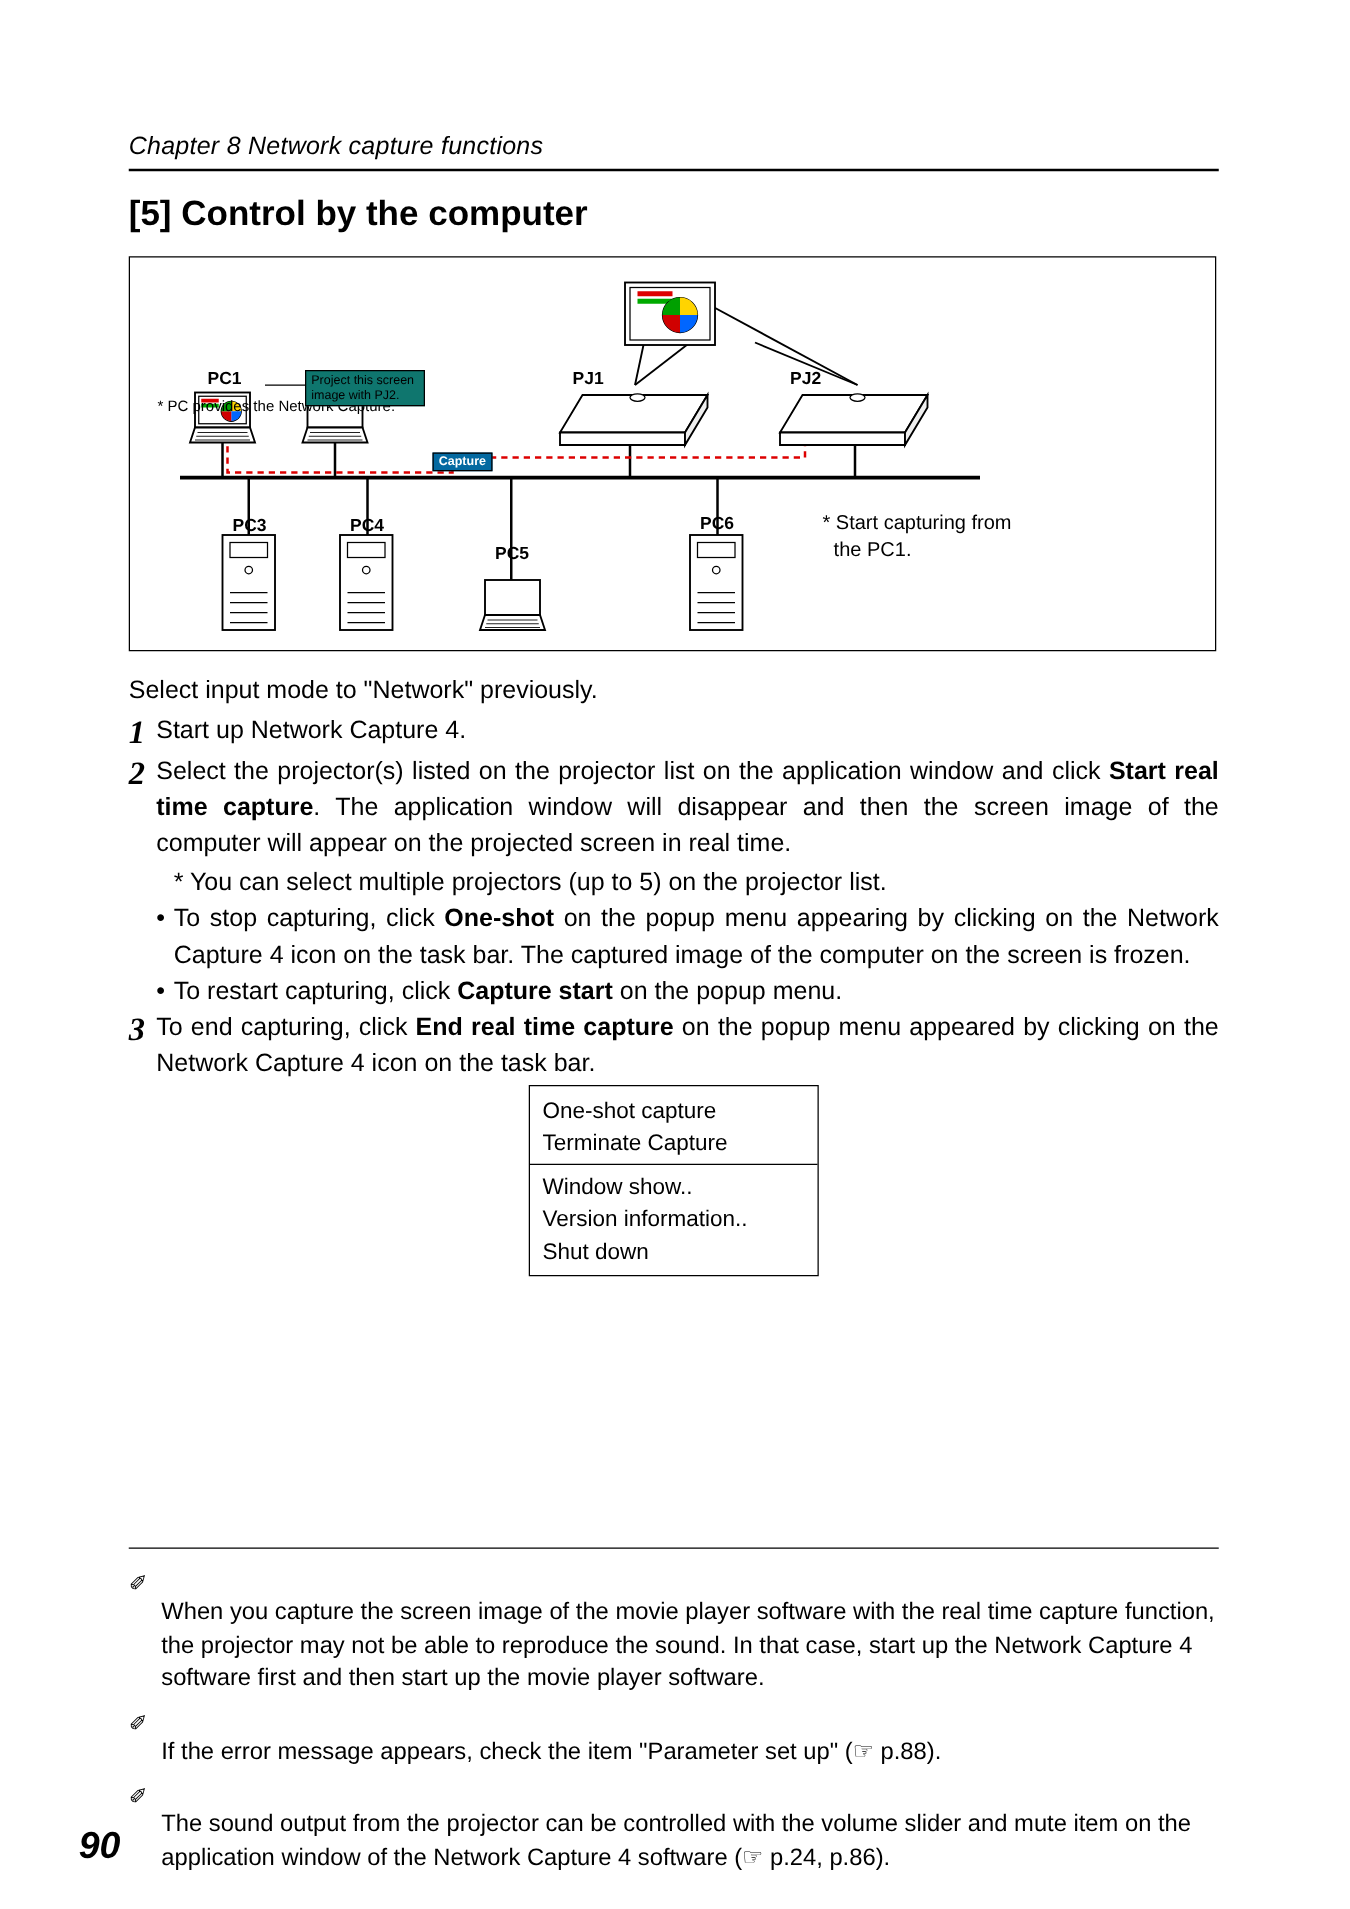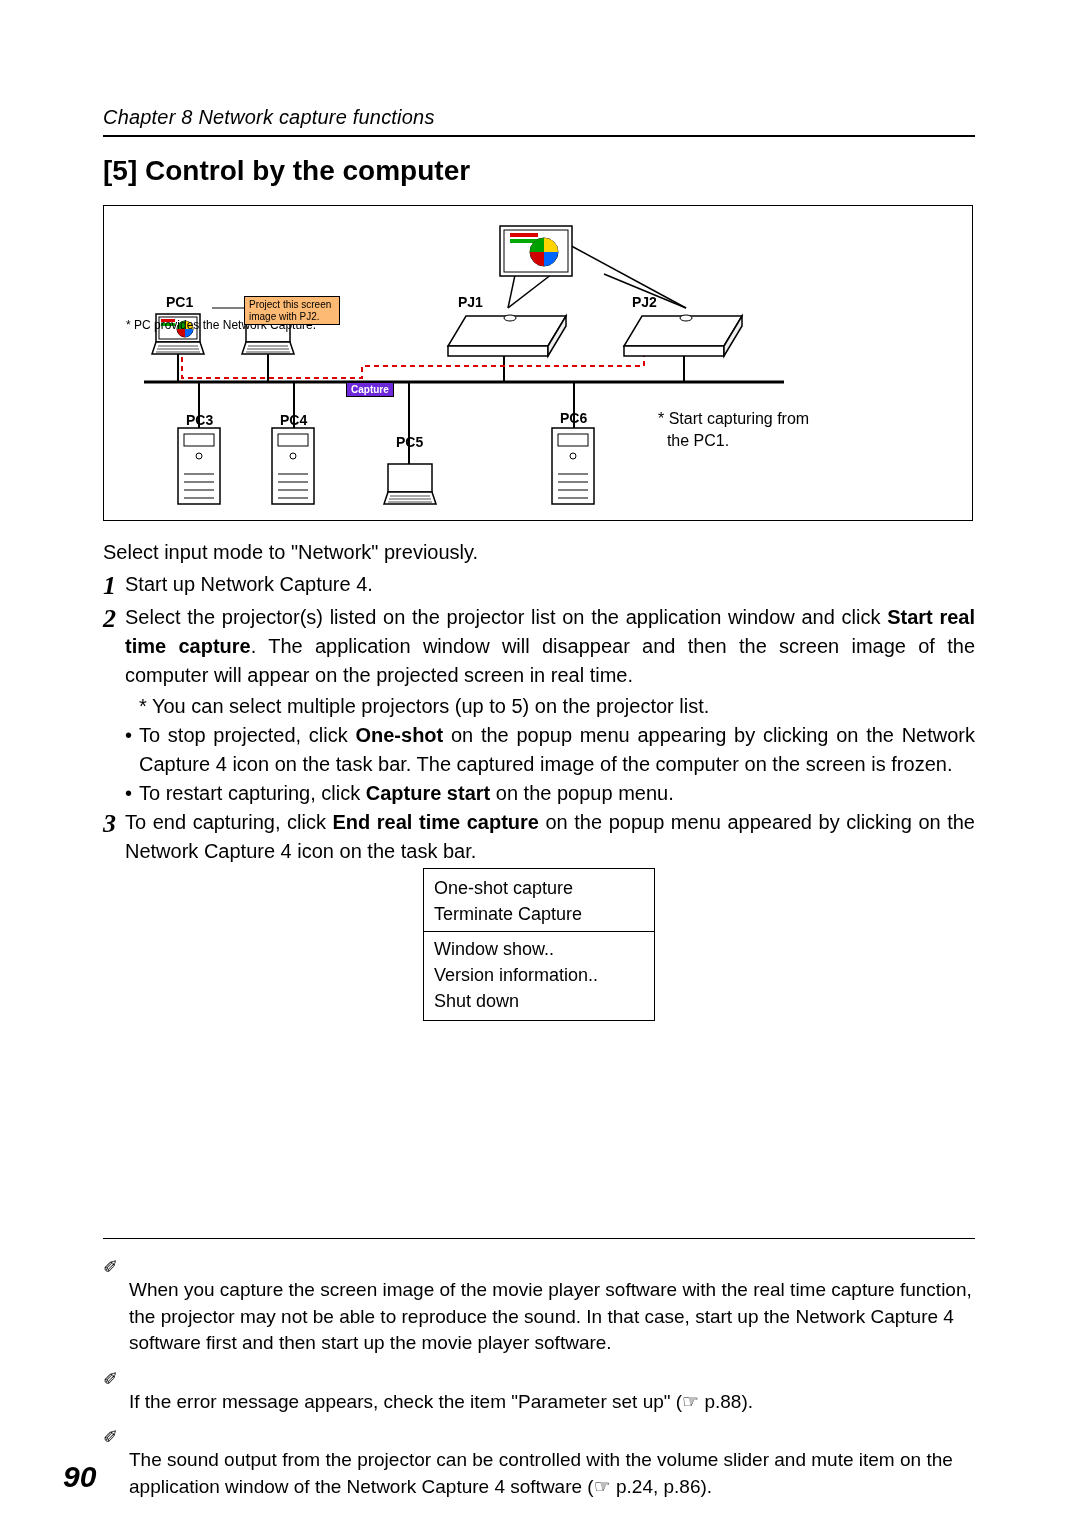--- a/index.html
+++ b/index.html
@@ -122,31 +122,31 @@
     font-size: 30px;
     text-align: center;
   }
   .b { font-weight: 700; }
 
   
   .d-label { position: absolute; font-weight: 700; font-size: 14px; }
   .d-small { position: absolute; font-size: 12px; }
   .capture-badge {
     position: absolute;
-    background: #6d28d9; color: #fff;
+    background: #0369a1; color: #fff;
     font-size: 10px; font-weight: 700;
-    padding: 1px 4px; border: 1px solid #000; margin-top: 20px;
+    padding: 1px 4px; border: 1px solid #000;
   }
   .note-box {
     position: absolute;
     border: 1px solid #000;
     font-size: 10px;
     padding: 2px 4px;
     line-height: 1.15;
-    background: #fdba74;
+    background: #0f766e;
   }
   .side-note {
     position: absolute;
     font-size: 16px;
     line-height: 1.35;
   }
 </style>
 </head>
 <body>
 
@@ -302,21 +302,21 @@
     <div class="step">
       <div class="step-num">2</div>
       <div class="step-body">
         <span>Select the projector(s) listed on the projector list on the application window and click </span><span class="b">Start real time capture</span><span>. The application window will disappear and then the screen image of the computer will appear on the projected screen in real time.</span>
       </div>
     </div>
     <div class="step-note">* You can select multiple projectors (up to 5) on the projector list.</div>
     <div class="step-bullet">
       <div class="dot">•</div>
       <div class="txt">
-        <span>To stop projected, click </span><span class="b">One-shot</span><span> on the popup menu appearing by clicking on the Network Capture 4 icon on the task bar. The captured image of the computer on the screen is frozen.</span>
+        <span>To stop capturing, click </span><span class="b">One-shot</span><span> on the popup menu appearing by clicking on the Network Capture 4 icon on the task bar. The captured image of the computer on the screen is frozen.</span>
       </div>
     </div>
     <div class="step-bullet">
       <div class="dot">•</div>
       <div class="txt">
         <span>To restart capturing, click </span><span class="b">Capture start</span><span> on the popup menu.</span>
       </div>
     </div>
 
     <div class="step">

